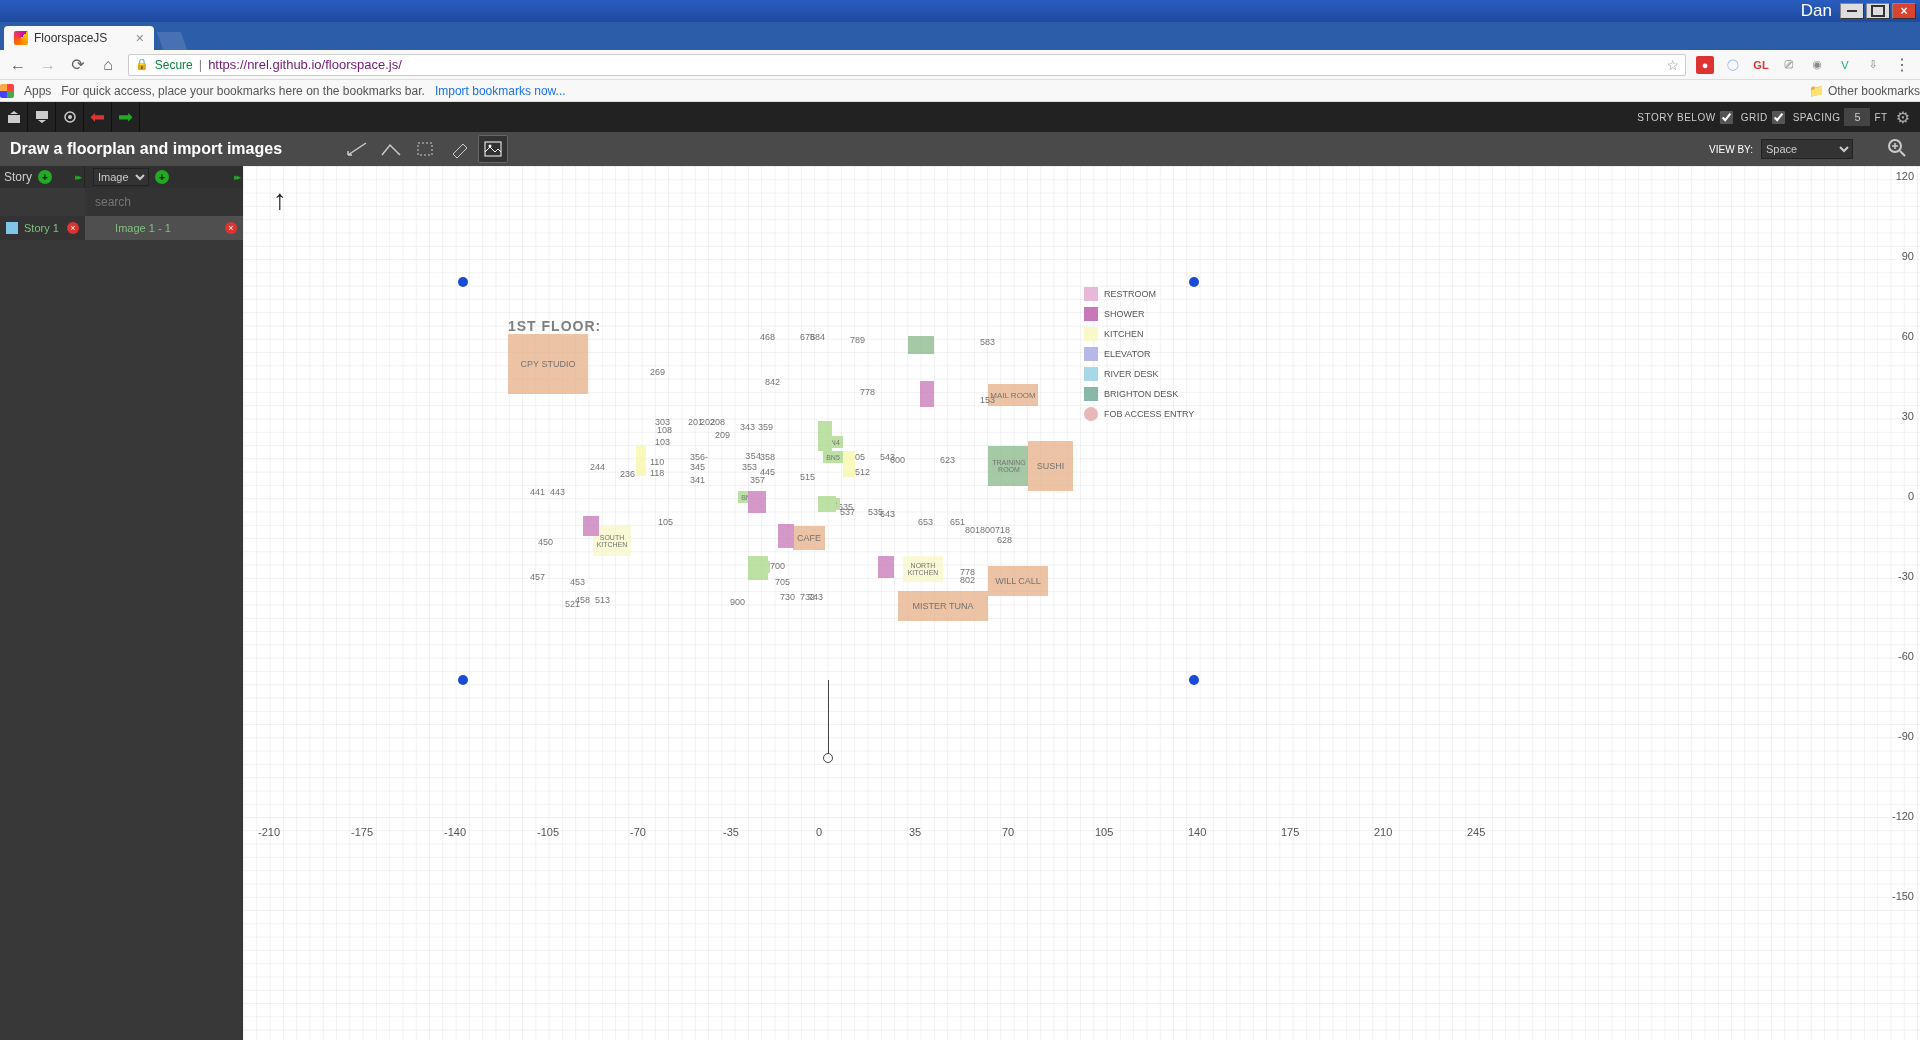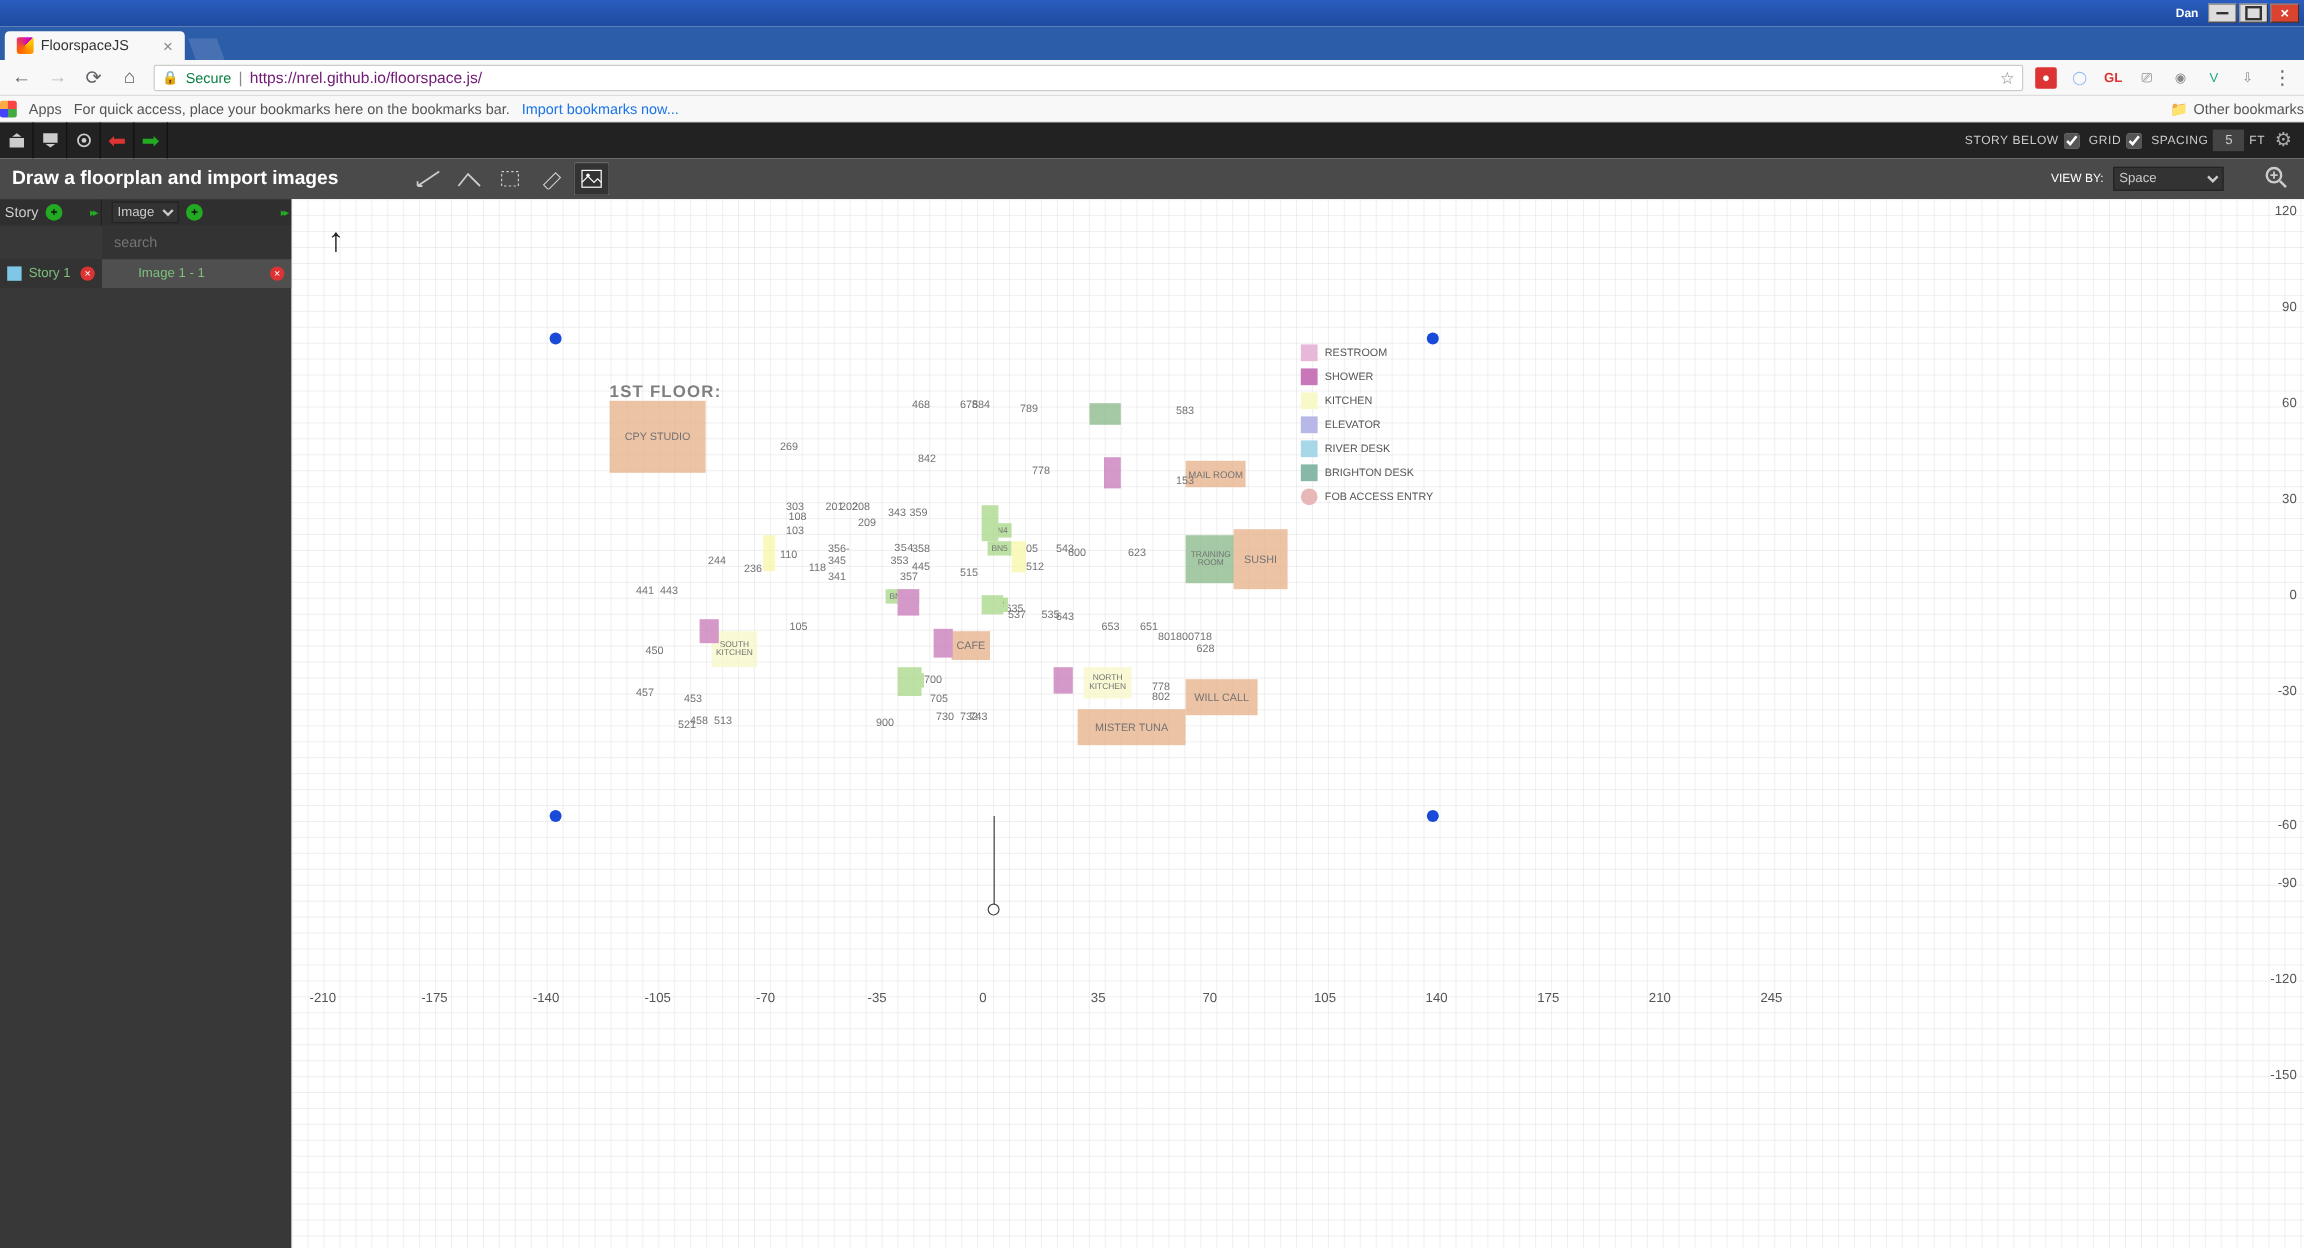--- a/index.html
+++ b/index.html
@@ -1,20 +1,20 @@
 <!DOCTYPE html>
 <html><head>
 <meta charset="utf-8">
 <style>
 * { margin: 0; padding: 0; box-sizing: border-box; font-family: -apple-system, BlinkMacSystemFont, "Segoe UI", Arial, sans-serif; }
 body { width: 1920px; height: 1040px; overflow: hidden; background: #fff; }
 
 
 .chrome-titlebar { height: 22px; background: linear-gradient(#2a5dbf, #1e4a9e); display: flex; align-items: center; justify-content: flex-end; padding: 0 4px; gap: 2px; }
-.chrome-user { color: #fff; font-size: 10px; padding: 0 6px; font-weight: bold; }
+.chrome-user { color: #fff; font-size: 17px; padding: 0 6px; }
 .win-btn { width: 24px; height: 16px; display: flex; align-items: center; justify-content: center; border: 1px outset #888; background: #ddd; }
 .win-btn.min::after { content: ""; width: 10px; border-bottom: 2px solid #333; }
 .win-btn.max::after { content: ""; width: 10px; height: 8px; border: 2px solid #333; }
 .win-btn.close { background: #d9432f; color: #fff; font-weight: bold; font-size: 12px; }
 
 .tab-strip { height: 28px; background: #2b5da9; display: flex; align-items: flex-end; padding-left: 4px; }
 .tab { height: 24px; background: #f8f8f8; border-radius: 4px 4px 0 0; display: flex; align-items: center; padding: 0 10px; gap: 6px; font-size: 12px; color: #333; min-width: 150px; }
 .tab .favicon { width: 14px; height: 14px; background: conic-gradient(from 45deg, #ffcc00, #ff6600, #cc00cc); border-radius: 2px; }
 .tab .tab-close { color: #888; font-size: 14px; cursor: pointer; margin-left: auto; }
 .new-tab { width: 24px; height: 18px; background: #4771b3; margin-left: 6px; transform: skewX(20deg); }
@@ -310,21 +310,21 @@
           <div class="fp-room" style="left: 310px; top: 15px; background: transparent; border: none;">584</div>
           <div class="fp-room" style="left: 265px; top: 60px; background: transparent; border: none;">842</div>
           <div class="fp-room" style="left: 360px; top: 70px; background: transparent; border: none;">778</div>
           <div class="fp-room" style="left: 480px; top: 78px; background: transparent; border: none;">153</div>
           <div class="fp-room" style="left: 90px; top: 145px; background: transparent; border: none;">244</div>
           <div class="fp-room" style="left: 120px; top: 152px; background: transparent; border: none;">236</div>
           <div class="fp-room" style="left: 155px; top: 100px; background: transparent; border: none;">303</div>
           <div class="fp-room" style="left: 157px; top: 108px; background: transparent; border: none;">108</div>
           <div class="fp-room" style="left: 155px; top: 120px; background: transparent; border: none;">103</div>
           <div class="fp-room" style="left: 150px; top: 140px; background: transparent; border: none;">110</div>
-          <div class="fp-room" style="left: 150px; top: 151px; background: transparent; border: none; margin-left: 24px;">118</div>
+          <div class="fp-room" style="left: 150px; top: 151px; background: transparent; border: none;">118</div>
           <div class="fp-room" style="left: 188px; top: 100px; background: transparent; border: none;">201</div>
           <div class="fp-room" style="left: 200px; top: 100px; background: transparent; border: none;">202</div>
           <div class="fp-room" style="left: 210px; top: 100px; background: transparent; border: none;">208</div>
           <div class="fp-room" style="left: 215px; top: 113px; background: transparent; border: none;">209</div>
           <div class="fp-room" style="left: 190px; top: 135px; background: transparent; border: none;">356-</div>
           <div class="fp-room" style="left: 190px; top: 145px; background: transparent; border: none;">345</div>
           <div class="fp-room" style="left: 190px; top: 158px; background: transparent; border: none;">341</div>
           <div class="fp-room" style="left: 240px; top: 105px; background: transparent; border: none;">343</div>
           <div class="fp-room" style="left: 245px; top: 135px; background: transparent; border: none; font-family: Liberation Mono, monospace;">354</div>
           <div class="fp-room" style="left: 242px; top: 145px; background: transparent; border: none;">353</div>
@@ -442,19 +442,19 @@
         <div class="axis-label" style="left: 1131px; top: 660px;">210</div>
         <div class="axis-label" style="left: 1224px; top: 660px;">245</div>
       </div>
     <div id="y-axis">
         <div class="axis-label" style="right: 6px; top: 4px;">120</div>
         <div class="axis-label" style="right: 6px; top: 84px;">90</div>
         <div class="axis-label" style="right: 6px; top: 164px;">60</div>
         <div class="axis-label" style="right: 6px; top: 244px;">30</div>
         <div class="axis-label" style="right: 6px; top: 324px;">0</div>
         <div class="axis-label" style="right: 6px; top: 404px;">-30</div>
-        <div class="axis-label" style="right: 6px; top: 484px; margin-top: 32px;">-60</div>
+        <div class="axis-label" style="right: 6px; top: 484px;">-60</div>
         <div class="axis-label" style="right: 6px; top: 564px;">-90</div>
         <div class="axis-label" style="right: 6px; top: 644px;">-120</div>
         <div class="axis-label" style="right: 6px; top: 724px;">-150</div>
       </div>
   </div>
 </div>
 
 </body></html>

